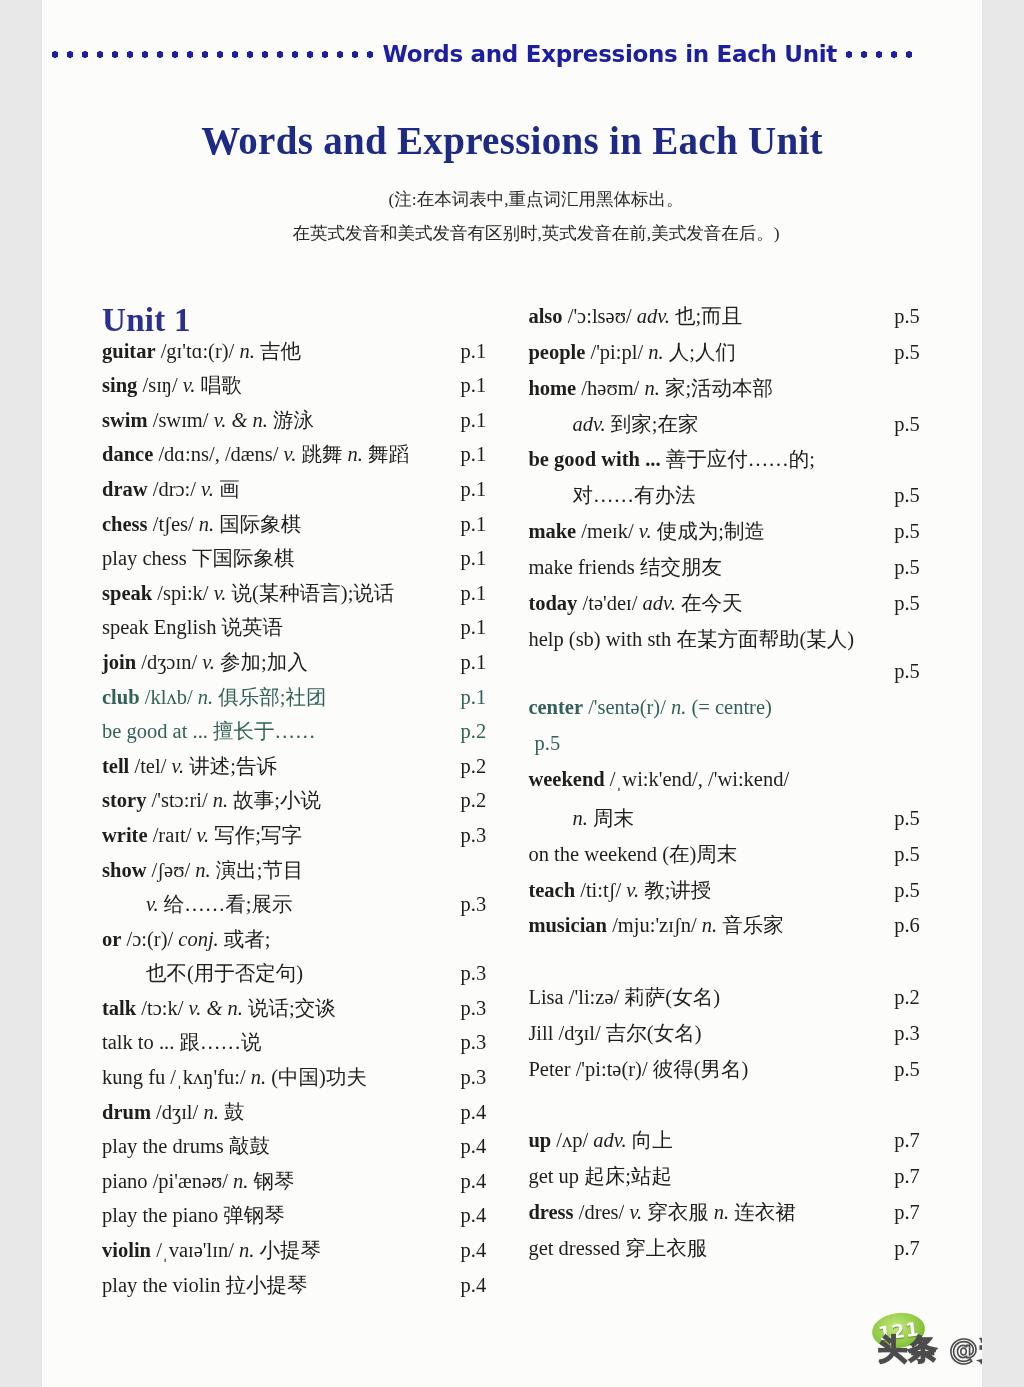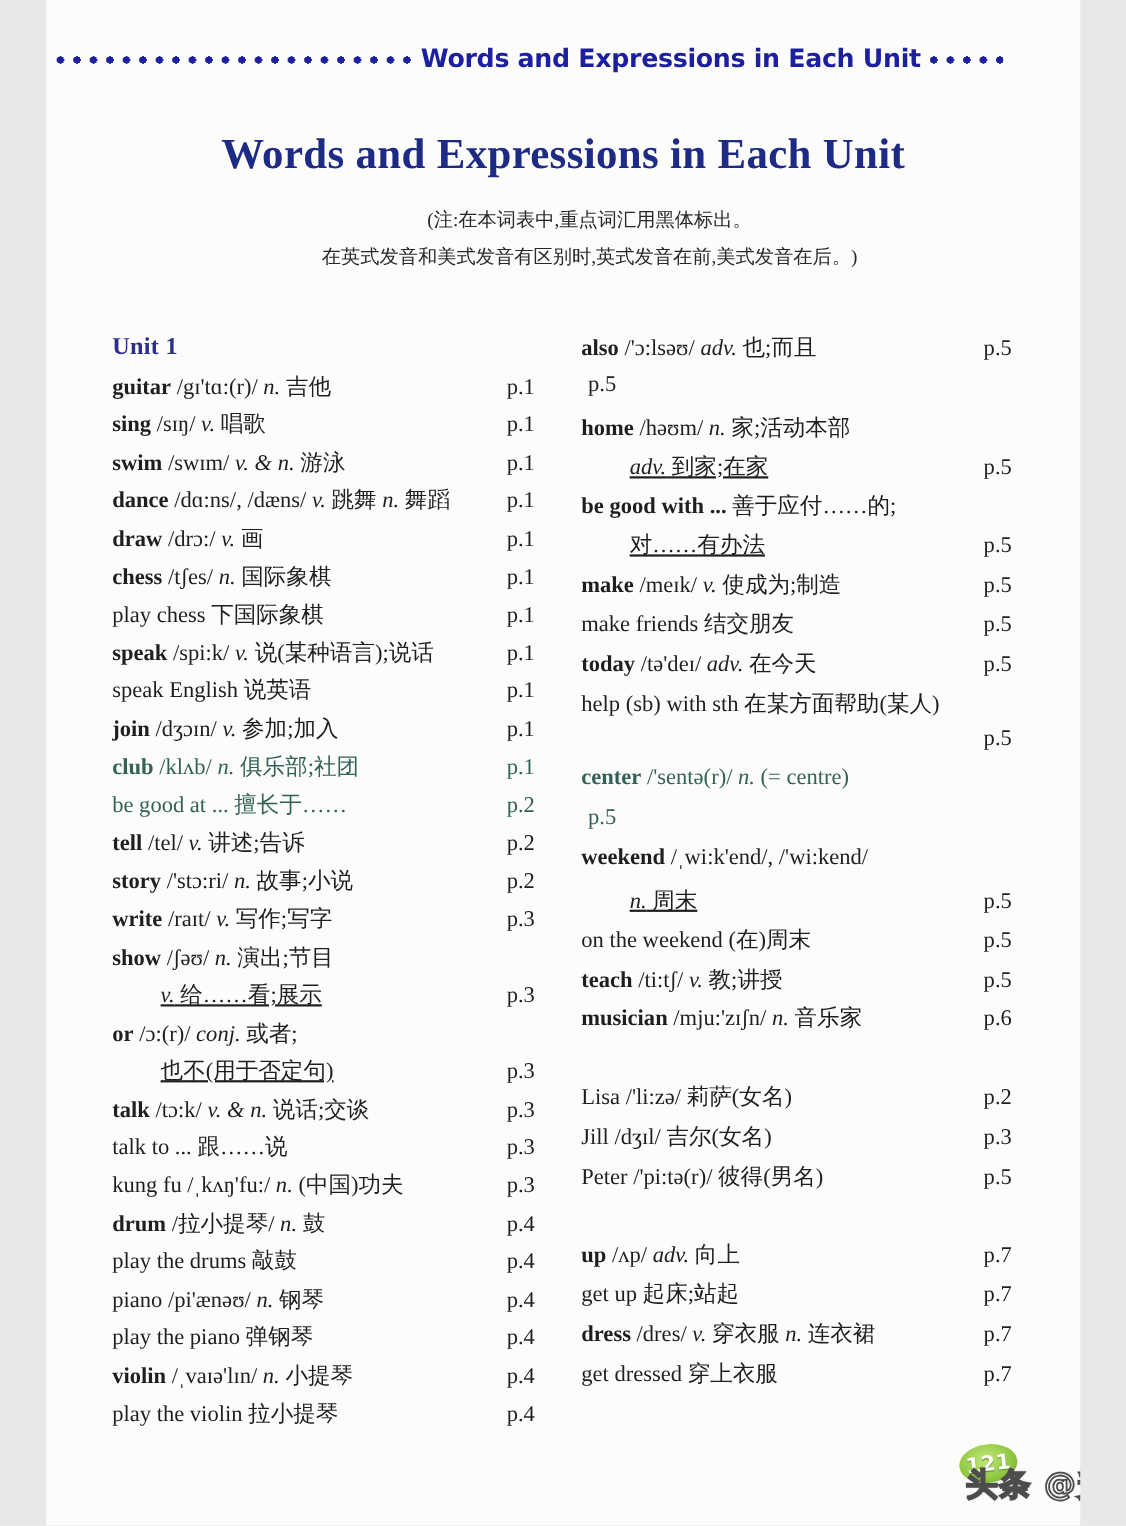--- a/index.html
+++ b/index.html
@@ -43,23 +43,23 @@
   .col{display:flex; flex-direction:column;}
   .col-left{width:432px; margin-right:36px;}
   .col-right{width:440px;}
   .col-left .row{height:34.6px;}
   .col-right .row{height:35.85px;}
   .row{display:flex; align-items:baseline; font-size:20.5px; white-space:nowrap;}
   .row-text{flex:1; overflow:visible;}
   .row-page{flex:none; width:38px; text-align:center;}
   .bold{font-weight:bold;}
   .pos{font-style:italic;}
-  .indent .row-text{padding-left:44px;text-decoration:underline;}
+  .indent .row-text{padding-left:44px;}
   .tint{color:#336158;}
-  .unit-row{font-size:22px; font-weight:bold; color:#2b2f8e; letter-spacing:0.3px;}
+  .unit-row{font-size:33px; font-weight:bold; color:#2b2f8e; letter-spacing:0.3px;}
   
   .badge{
     position:absolute; left:830px; top:1313px; width:53px; height:35px;
     background:radial-gradient(ellipse at 45% 38%, #c4e87a, #8cc63f 62%, #6da32c 95%);
     border-radius:50%; transform:rotate(-7deg);
     display:flex; align-items:center; justify-content:center;
     color:#ffffff; font-family:"DejaVu Sans","Liberation Sans",sans-serif;
     font-weight:bold; font-size:19px; z-index:1; letter-spacing:0.5px;
     text-shadow:0 1px 1px #5a8c20;
   }
@@ -177,21 +177,21 @@
         </div>
         <div class="row">
           <span class="row-text"><span>talk to ... 跟……说</span></span>
           <span class="row-page">p.3</span>
         </div>
         <div class="row">
           <span class="row-text"><span>kung fu /ˌkʌŋ'fu:/ </span><span class="pos">n.</span><span> (中国)功夫</span></span>
           <span class="row-page">p.3</span>
         </div>
         <div class="row">
-          <span class="row-text"><span class="bold">drum</span><span> /拉小提琴/ </span><span class="pos">n.</span><span> 鼓</span></span>
+          <span class="row-text"><span class="bold">drum</span><span> /dʒɪl/ </span><span class="pos">n.</span><span> 鼓</span></span>
           <span class="row-page">p.4</span>
         </div>
         <div class="row">
           <span class="row-text"><span>play the drums 敲鼓</span></span>
           <span class="row-page">p.4</span>
         </div>
         <div class="row">
           <span class="row-text"><span>piano /pi'ænəʊ/ </span><span class="pos">n.</span><span> 钢琴</span></span>
           <span class="row-page">p.4</span>
         </div>
@@ -207,20 +207,21 @@
           <span class="row-text"><span>play the violin 拉小提琴</span></span>
           <span class="row-page">p.4</span>
         </div>
       </div>
     <div class="col col-right" id="col-right">
         <div class="row">
           <span class="row-text"><span class="bold">also</span><span> /'ɔ:lsəʊ/ </span><span class="pos">adv.</span><span> 也;而且</span></span>
           <span class="row-page">p.5</span>
         </div>
         <div class="row">
+          <span class="row-text"><span class="bold">people</span><span> /'pi:pl/ </span><span class="pos">n.</span><span> 人;人们</span></span>
           <span class="row-page">p.5</span>
         </div>
         <div class="row">
           <span class="row-text"><span class="bold">home</span><span> /həʊm/ </span><span class="pos">n.</span><span> 家;活动本部</span></span>
           <span class="row-page"></span>
         </div>
         <div class="row indent">
           <span class="row-text"><span class="pos">adv.</span><span> 到家;在家</span></span>
           <span class="row-page">p.5</span>
         </div>

